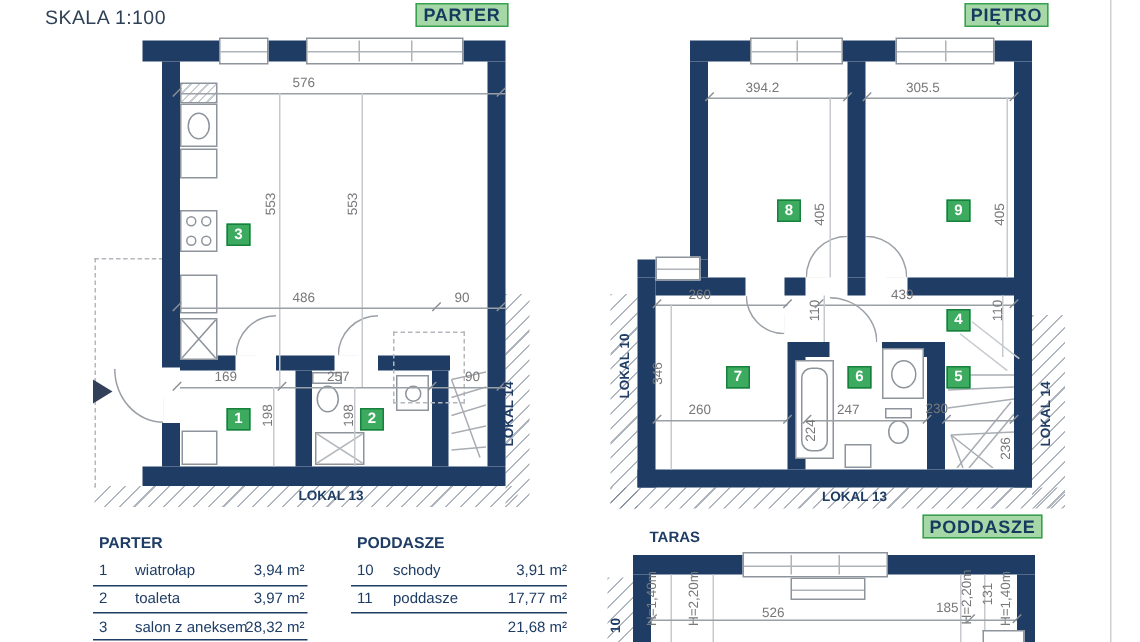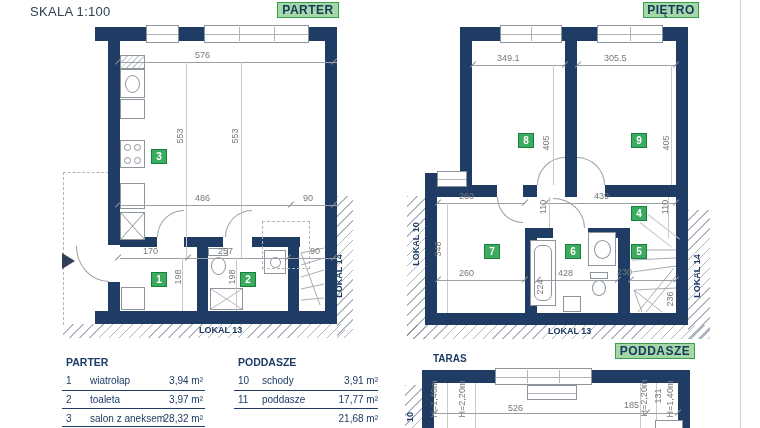--- a/index.html
+++ b/index.html
@@ -124,21 +124,21 @@
   <div class="dl" style="left:120px;top:62px;width:217px;height:1px"></div>
   <div class="dim" style="left:195px;top:50px">576</div>
   <div class="dl light" style="left:186px;top:62px;width:1px;height:196px"></div>
   <div class="dl light" style="left:241px;top:62px;width:1px;height:196px"></div>
   <div class="dim vdim" style="left:163px;top:131px;width:34px">553</div>
   <div class="dim vdim" style="left:218px;top:131px;width:34px">553</div>
   <div class="dl" style="left:120px;top:205px;width:217px;height:1px"></div>
   <div class="dim" style="left:195px;top:193px">486</div>
   <div class="dim" style="left:303px;top:193px">90</div>
   <div class="dl" style="left:120px;top:258px;width:217px;height:1px"></div>
-  <div class="dim" style="left:143px;top:246px">170</div>
+  <div class="dim" style="left:143px;top:246px">169</div>
   <div class="dim" style="left:218px;top:246px">257</div>
   <div class="dim" style="left:310px;top:246px">90</div>
   <div class="dl light" style="left:182px;top:258px;width:1px;height:53px"></div>
   <div class="dl light" style="left:236px;top:258px;width:1px;height:53px"></div>
   <div class="dim vdim" style="left:166px;top:272px;width:24px">198</div>
   <div class="dim vdim" style="left:220px;top:272px;width:24px">198</div>
   <div class="tk" style="left:114px;top:61px"></div>
     <div class="tk" style="left:330px;top:61px"></div>
   <div class="tk" style="left:114px;top:204px"></div>
     <div class="tk" style="left:287px;top:204px"></div>
@@ -210,41 +210,41 @@
       <line x1="14" y1="72" x2="44" y2="36"></line>
         <line x1="2" y1="50" x2="44" y2="48"></line>
       <line x1="2" y1="50" x2="30" y2="72"></line>
         <line x1="2" y1="50" x2="10" y2="72"></line>
     </g>
   </svg>
   <div class="cut" style="left:640px;top:222px;width:40px;transform:rotate(38deg)"></div>
   <div class="cut" style="left:648px;top:214px;width:40px;transform:rotate(38deg)"></div>
 
   <div class="dl" style="left:472px;top:65px;width:93px;height:1px"></div>
-  <div class="dim" style="left:497px;top:53px">349.1</div>
+  <div class="dim" style="left:497px;top:53px">394.2</div>
   <div class="dl" style="left:577px;top:65px;width:99px;height:1px"></div>
   <div class="dim" style="left:604px;top:53px">305.5</div>
   <div class="dl light" style="left:553px;top:65px;width:1px;height:120px"></div>
   <div class="dim vdim" style="left:529px;top:138px;width:34px">405</div>
   <div class="dl light" style="left:671px;top:65px;width:1px;height:120px"></div>
   <div class="dim vdim" style="left:649px;top:138px;width:34px">405</div>
   <div class="dl" style="left:437px;top:203px;width:88px;height:1px"></div>
   <div class="dim" style="left:459px;top:191px">260</div>
   <div class="dl" style="left:545px;top:203px;width:131px;height:1px"></div>
   <div class="dim" style="left:594px;top:191px">439</div>
   <div class="dl light" style="left:549px;top:197px;width:1px;height:31px"></div>
   <div class="dim vdim" style="left:531px;top:202px;width:24px">110</div>
   <div class="dl light" style="left:668px;top:197px;width:1px;height:41px"></div>
   <div class="dim vdim" style="left:653px;top:202px;width:24px">110</div>
   <div class="dl light" style="left:447px;top:203px;width:1px;height:110px"></div>
   <div class="dim vdim" style="left:421px;top:244px;width:34px">346</div>
   <div class="dl" style="left:437px;top:280px;width:88px;height:1px"></div>
   <div class="dim" style="left:459px;top:268px">260</div>
   <div class="dl" style="left:537px;top:280px;width:81px;height:1px"></div>
-  <div class="dim" style="left:558px;top:268px">428</div>
+  <div class="dim" style="left:558px;top:268px">247</div>
   <div class="dl" style="left:630px;top:280px;width:46px;height:1px"></div>
   <div class="dim" style="left:617px;top:267px">230</div>
   <div class="dim vdim" style="left:528px;top:282px;width:24px">224</div>
   <div class="dim vdim" style="left:658px;top:294px;width:24px">236</div>
   <div class="tk" style="left:469px;top:64px"></div>
     <div class="tk" style="left:561px;top:64px"></div>
   <div class="tk" style="left:574px;top:64px"></div>
     <div class="tk" style="left:672px;top:64px"></div>
   <div class="tk" style="left:434px;top:202px"></div>
     <div class="tk" style="left:521px;top:202px"></div>

